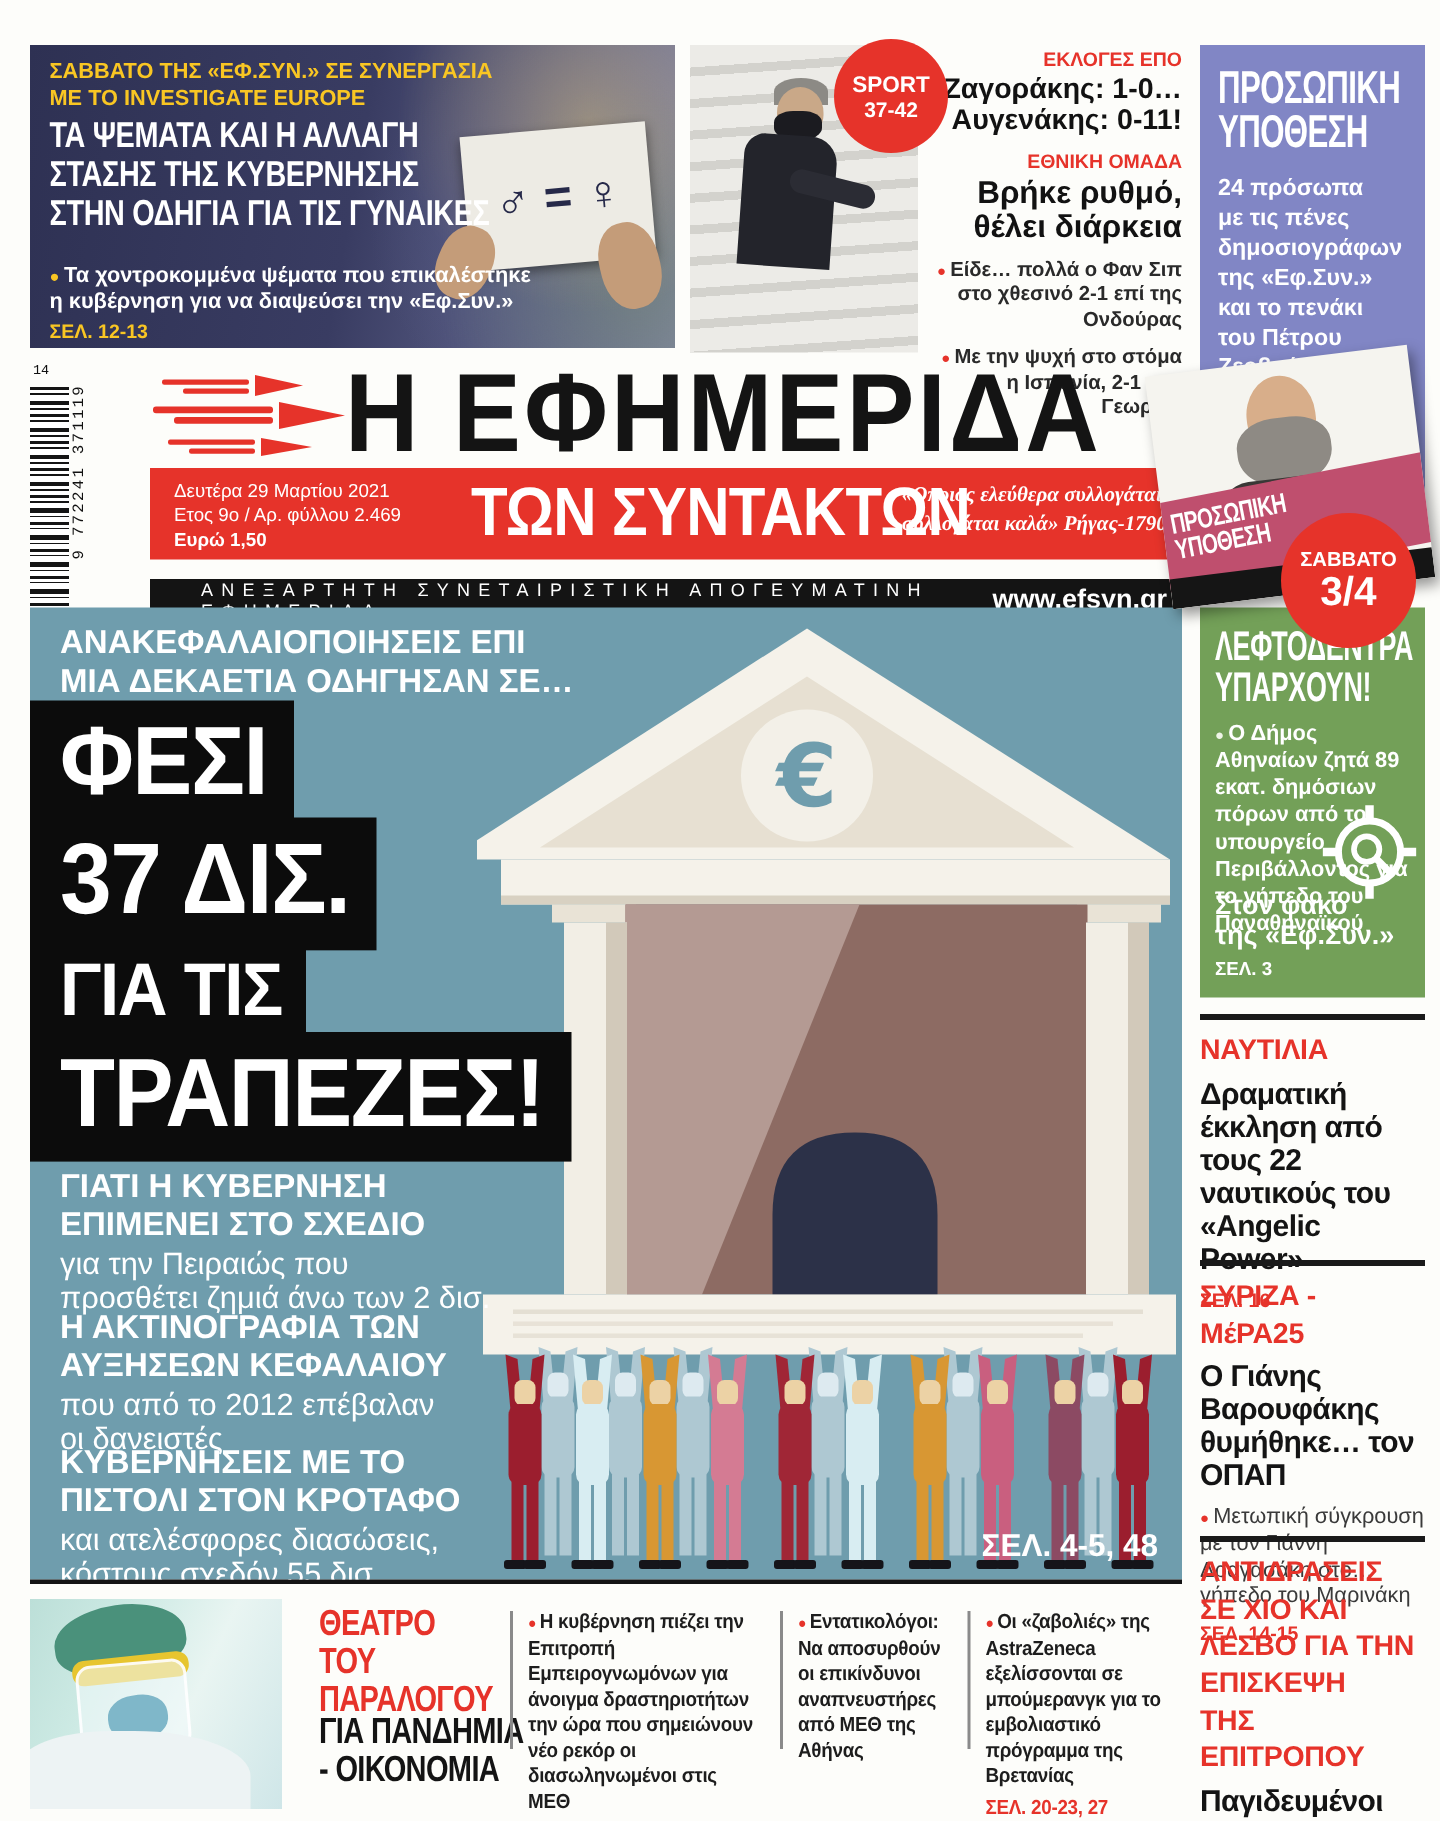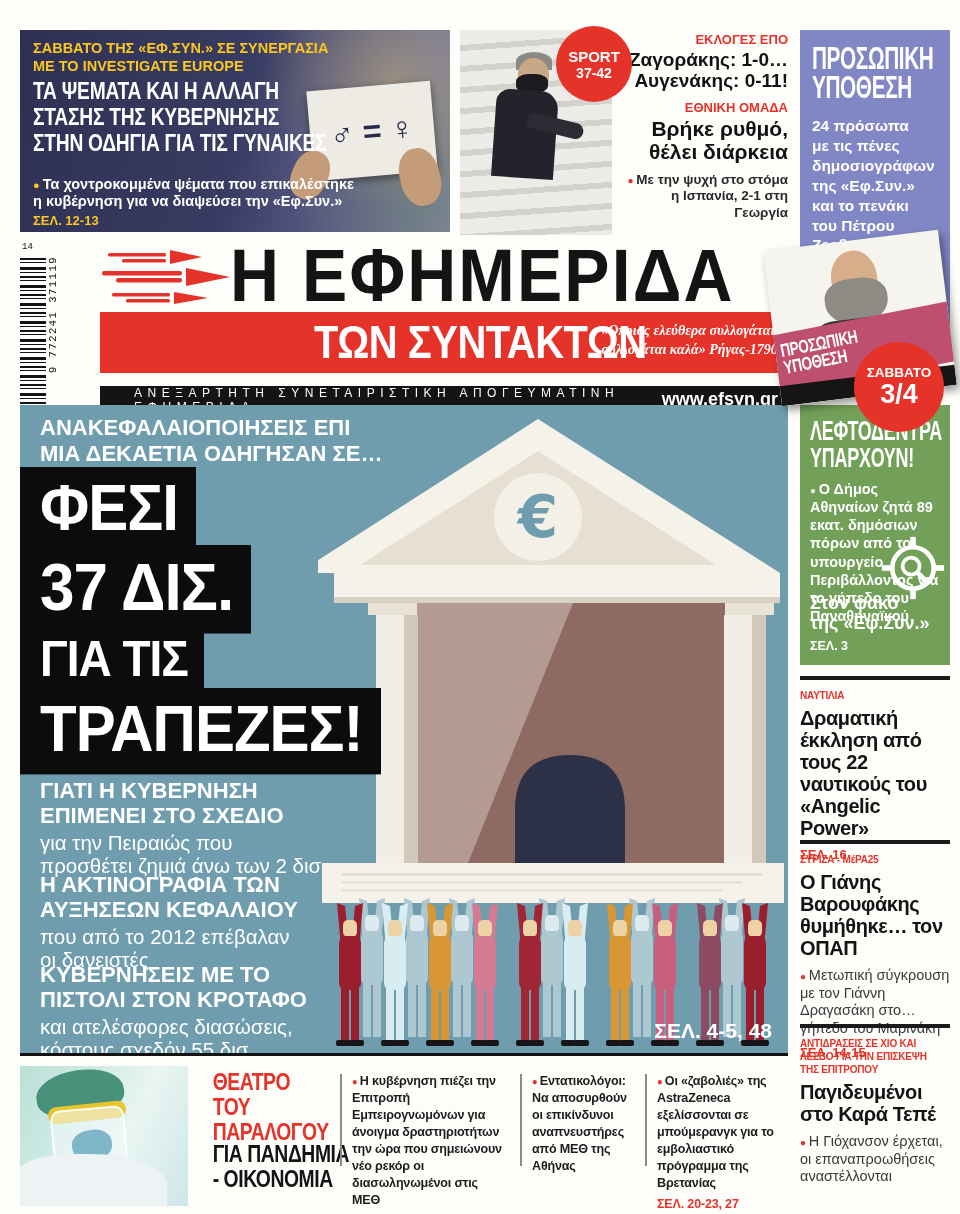--- a/index.html
+++ b/index.html
@@ -110,21 +110,21 @@
   .gb-title { font-size:23px; font-weight:800; line-height:.98; letter-spacing:-.3px;
     transform:scale(.78,1.2); transform-origin:left top; }
   .gb-bullet { margin-top:18px; font-size:14.5px; font-weight:700; line-height:1.25; }
   .gb-bullet::before { content:"● "; color:#eef4e6; font-size:10px; }
   .gb-icon { position:absolute; right:4px; bottom:64px; width:66px; height:66px; }
   .gb-caption { position:absolute; left:10px; bottom:32px; font-size:18px; font-weight:800; line-height:1.08; }
   .gb-ref { position:absolute; left:10px; bottom:12px; font-size:12.5px; font-weight:800; }
   .sb-item { position:absolute; left:800px; width:150px; }
   #sb0 { top:676px; } #sb1 { top:840px; } #sb2 { top:1024px; }
   .sb-rule { height:4px; background:#1a1a1a; margin-bottom:9px; }
-  .sb-kicker { color:#e6332a; font-size:10px; font-weight:800; line-height:1.3; letter-spacing:-.2px; }
+  .sb-kicker { color:#e6332a; font-size:19px; font-weight:800; line-height:1.3; letter-spacing:-.2px; }
   .sb-head { color:#141414; font-size:20px; font-weight:800; line-height:1.1; margin-top:5px; letter-spacing:-.4px; }
   .sb-bullet { font-size:14.5px; font-weight:500; color:#3a3a3a; line-height:1.22; margin-top:8px; }
   .sb-bullet:not(:empty)::before { content:"● "; color:#e6332a; font-size:10px; }
   .sb-ref { color:#e6332a; font-size:13px; font-weight:800; margin-top:7px; }
 
   
   #bs-rule { left:20px; top:1053px; width:768px; height:3px; background:#141414; }
   #bottom-strip { left:20px; top:1062px; width:768px; height:148px; }
   .photo-ppe { position:absolute; left:0; top:4px; width:168px; height:140px; overflow:hidden;
     background:linear-gradient(115deg,#bcdfd8 0%,#cdeae4 30%,#e9f5f2 60%,#cfe6e8 100%); }
@@ -181,20 +181,21 @@
     <span class="b1">SPORT</span>
     <span class="b2">37-42</span>
   </div>
   <div class="abs" id="panel-sport-text">
     <div class="st-kicker">ΕΚΛΟΓΕΣ ΕΠΟ</div>
     <div class="st-h1 preline">Ζαγοράκης: 1-0…
 Αυγενάκης: 0-11!</div>
     <div class="st-kicker">ΕΘΝΙΚΗ ΟΜΑΔΑ</div>
     <div class="st-h2 preline">Βρήκε ρυθμό,
 θέλει διάρκεια</div>
+    <div class="st-bullet">Είδε… πολλά ο Φαν Σιπ στο χθεσινό 2-1 επί της Ονδούρας</div>
     <div class="st-bullet">Με την ψυχή στο στόμα η Ισπανία, 2-1 στη Γεωργία</div>
   </div>
 
   <div class="abs" id="box-personal">
     <div class="bp-title preline">ΠΡΟΣΩΠΙΚΗ
 ΥΠΟΘΕΣΗ</div>
     <div class="bp-body preline">24 πρόσωπα
 με τις πένες
 δημοσιογράφων
 της «Εφ.Συν.»
@@ -230,20 +231,25 @@
       <polygon points="86,20 130,29 86,38"></polygon>
       <rect x="2" y="23" width="80" height="4.5" rx="2"></rect>
       <rect x="16" y="30" width="66" height="4.5" rx="2"></rect>
       <polygon points="74,44 108,50 74,56"></polygon>
       <rect x="12" y="45" width="58" height="3.5" rx="1.5"></rect>
       <rect x="26" y="51" width="44" height="3.5" rx="1.5"></rect>
     </g>
   </svg>
   <div class="abs" id="mast-title">Η ΕΦΗΜΕΡΙΔΑ</div>
   <div class="abs" id="mast-redbar">
+    <div class="mr-dates">
+      <div>Δευτέρα 29 Μαρτίου 2021</div>
+      <div>Ετος 9ο / Αρ. φύλλου 2.469</div>
+      <div class="bold">Ευρώ 1,50</div>
+    </div>
     <div class="mr-sub">ΤΩΝ ΣΥΝΤΑΚΤΩΝ</div>
     <div class="mr-quote preline">«Οποιος ελεύθερα συλλογάται,
 συλλογάται καλά»  Ρήγας-1790</div>
   </div>
   <div class="abs" id="mast-blackbar">
     <span class="mb-tagline">ΑΝΕΞΑΡΤΗΤΗ ΣΥΝΕΤΑΙΡΙΣΤΙΚΗ ΑΠΟΓΕΥΜΑΤΙΝΗ ΕΦΗΜΕΡΙΔΑ</span>
     <span class="mb-site">www.efsyn.gr</span>
   </div>
 
   <div class="abs" id="main-story">

